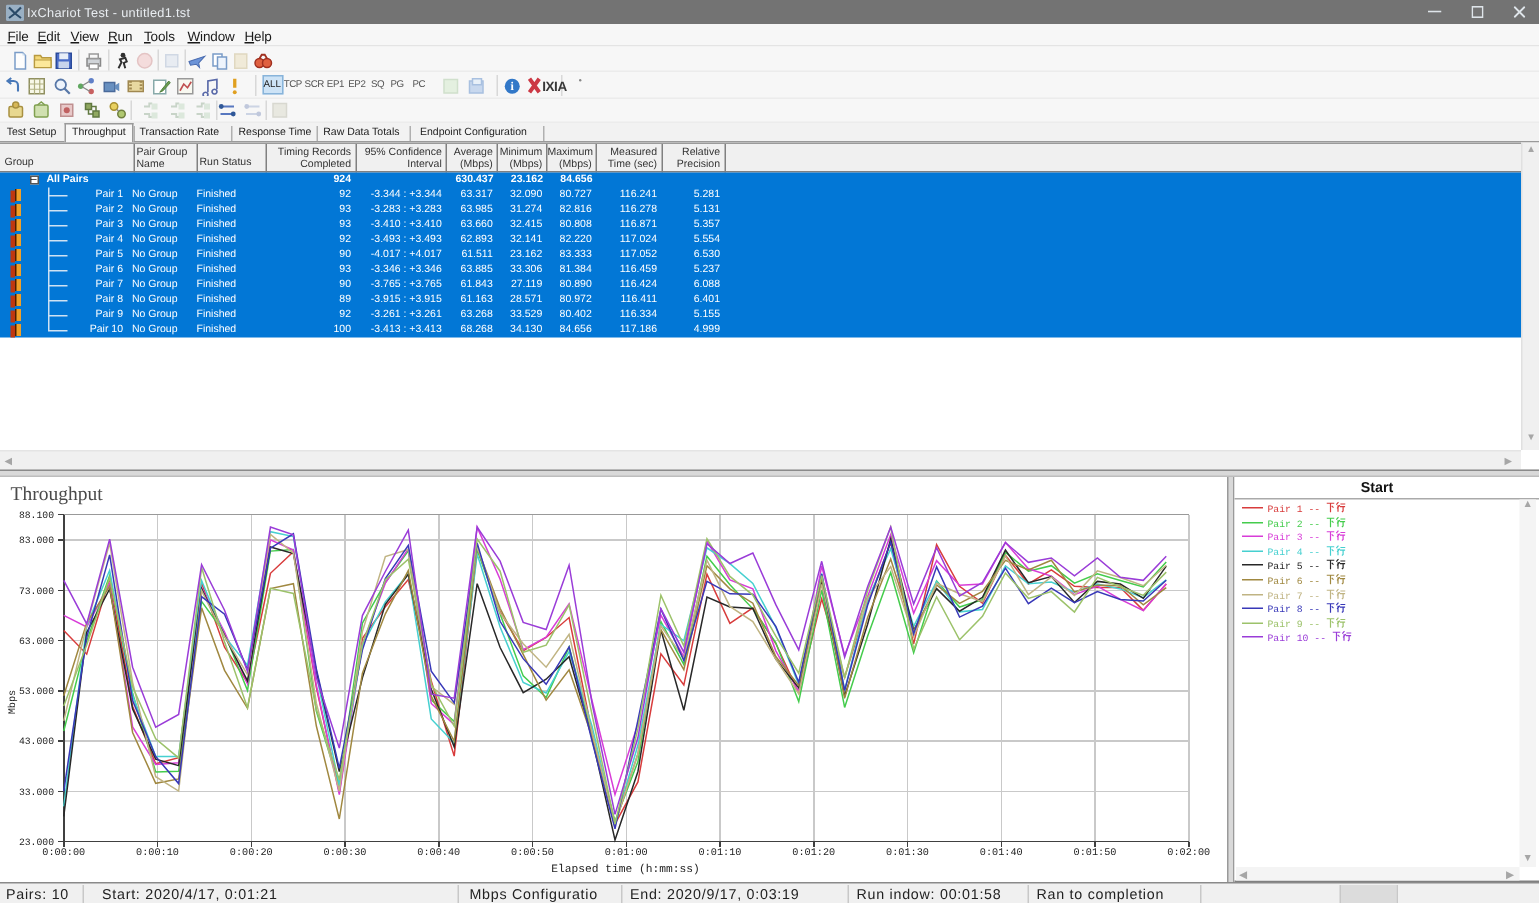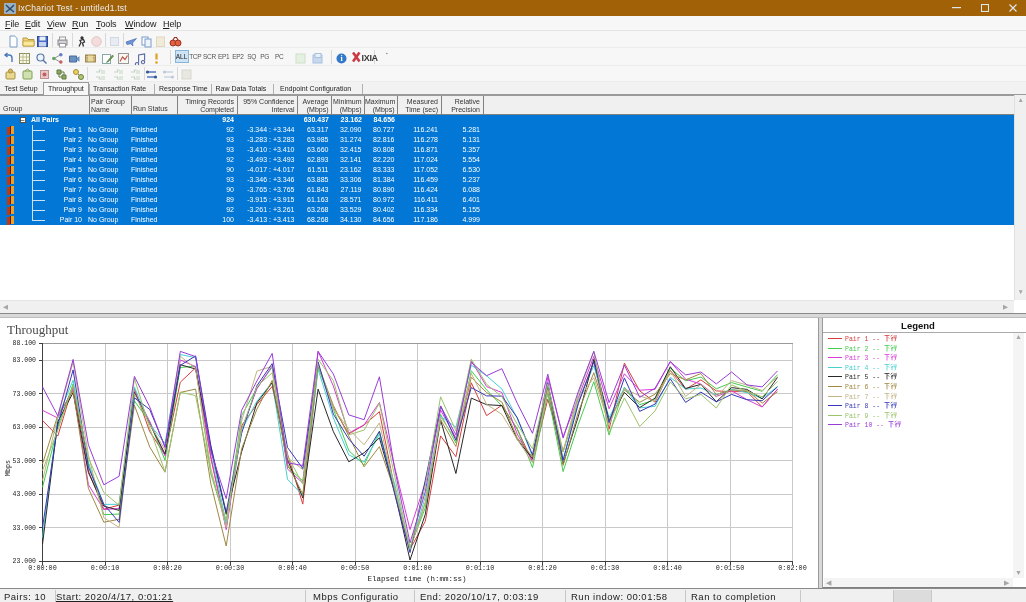--- a/index.html
+++ b/index.html
@@ -1,17 +1,17 @@
 <!DOCTYPE html>
 <html><head><meta charset="utf-8"><title>IxChariot</title>
 <style>
 *{margin:0;padding:0;box-sizing:border-box;}
 html,body{width:1026px;height:602px;overflow:hidden;}
 body{position:relative;font-family:"Liberation Sans",sans-serif;background:#fff;}
-#titlebar{position:absolute;left:0;top:0;width:1026px;height:16px;background:#a16207;}
+#titlebar{position:absolute;left:0;top:0;width:1026px;height:16px;background:#737373;}
 #titlebar .ttxt{position:absolute;left:18px;top:2.5px;font-size:8.5px;color:#e9edf1;letter-spacing:0.2px;}
 #appicon{position:absolute;left:4px;top:2.5px;width:12px;height:11px;}
 .wbtn{position:absolute;color:#dfe5ea;font-size:9px;top:3px;}
 #menubar{position:absolute;left:0;top:16px;width:1026px;height:15px;background:#f7f7f7;border-bottom:1px solid #e4e4e4;}
 .mitem{position:absolute;top:2.5px;font-size:9px;color:#1a1a1a;letter-spacing:-0.1px;}
 .mitem u{text-decoration:underline;}
 .tbar{position:absolute;left:0;width:1026px;background:#f7f7f7;}
 #tb1{top:31px;height:17px;border-bottom:1px solid #ececec;}
 #tb2{top:48px;height:18px;border-bottom:1px solid #ececec;}
 #tb3{top:66px;height:16px;border-bottom:1px solid #ececec;}
@@ -557,21 +557,21 @@
 <polyline points="42.5,219.6 57.8,99.2 73.1,62.2 88.4,145.7 103.8,186.4 119.1,186.3 134.4,69.1 149.7,106.1 165.0,125.5 180.3,36.5 195.6,39.7 210.9,131.8 226.2,205.7 241.6,112.2 256.9,83.2 272.2,64.3 287.5,161.3 302.8,177.4 318.1,51.3 333.4,100.0 348.8,137.0 364.1,144.0 379.4,116.4 394.7,166.1 410.0,231.3 425.3,178.7 440.6,98.3 455.9,109.2 471.3,47.2 486.6,57.8 501.9,71.0 517.2,100.2 532.5,138.4 547.8,64.3 563.1,141.9 578.4,82.0 593.8,47.8 609.1,99.6 624.4,69.6 639.7,89.9 655.0,88.3 670.3,59.3 685.6,71.1 700.9,70.0 716.3,76.8 731.6,71.3 746.9,74.6 762.2,80.4 777.5,68.5" fill="none" stroke="#46d0d0" stroke-width="1"></polyline>
 <polyline points="42.5,226.3 57.8,103.6 73.1,74.6 88.4,154.6 103.8,188.1 119.1,192.4 134.4,74.5 149.7,105.8 165.0,135.9 180.3,46.7 195.6,51.0 210.9,129.2 226.2,196.4 241.6,133.9 256.9,84.9 272.2,64.8 287.5,141.6 302.8,179.9 318.1,71.1 333.4,113.7 348.8,143.8 364.1,134.8 379.4,119.8 394.7,174.0 410.0,242.0 425.3,196.3 440.6,102.0 455.9,155.5 471.3,80.1 486.6,86.7 501.9,87.6 517.2,121.4 532.5,140.6 547.8,70.1 563.1,146.0 578.4,98.2 593.8,41.3 609.1,102.3 624.4,74.4 639.7,89.5 655.0,80.2 670.3,48.7 685.6,70.5 700.9,66.4 716.3,83.7 731.6,69.6 746.9,71.4 762.2,80.9 777.5,59.4" fill="none" stroke="#282828" stroke-width="1"></polyline>
 <polyline points="42.5,145.9 57.8,97.3 73.1,72.8 88.4,170.3 103.8,204.2 119.1,201.3 134.4,87.2 149.7,128.9 165.0,154.2 180.3,74.4 195.6,71.1 210.9,166.0 226.2,228.0 241.6,130.8 256.9,91.2 272.2,62.4 287.5,146.1 302.8,176.2 318.1,46.8 333.4,87.5 348.8,118.2 364.1,148.8 379.4,128.6 394.7,173.2 410.0,231.3 425.3,184.5 440.6,101.7 455.9,128.5 471.3,59.1 486.6,74.6 501.9,84.1 517.2,119.7 532.5,139.0 547.8,67.3 563.1,147.4 578.4,93.7 593.8,54.7 609.1,103.1 624.4,71.9 639.7,84.3 655.0,76.2 670.3,55.6 685.6,61.9 700.9,55.5 716.3,76.6 731.6,72.1 746.9,72.3 762.2,85.2 777.5,73.7" fill="none" stroke="#a08840" stroke-width="1"></polyline>
 <polyline points="42.5,162.6 57.8,98.8 73.1,44.1 88.4,136.9 103.8,199.8 119.1,209.4 134.4,75.7 149.7,106.3 165.0,131.8 180.3,38.2 195.6,50.8 210.9,150.8 226.2,209.5 241.6,103.1 256.9,53.1 272.2,48.3 287.5,139.7 302.8,151.6 318.1,46.5 333.4,90.6 348.8,111.2 364.1,126.8 379.4,104.9 394.7,170.5 410.0,231.3 425.3,184.5 440.6,99.3 455.9,120.9 471.3,55.4 486.6,86.3 501.9,96.4 517.2,121.4 532.5,144.5 547.8,71.6 563.1,133.8 578.4,80.6 593.8,59.7 609.1,106.5 624.4,70.9 639.7,77.8 655.0,83.1 670.3,52.7 685.6,78.4 700.9,66.6 716.3,79.0 731.6,62.6 746.9,67.0 762.2,72.5 777.5,58.8" fill="none" stroke="#c0b483" stroke-width="1"></polyline>
 <polyline points="42.5,209.5 57.8,106.9 73.1,51.9 88.4,149.0 103.8,186.3 119.1,204.4 134.4,79.8 149.7,91.4 165.0,128.6 180.3,47.4 195.6,37.9 210.9,127.9 226.2,194.2 241.6,115.4 256.9,67.7 272.2,45.6 287.5,129.4 302.8,150.6 318.1,43.9 333.4,96.2 348.8,121.1 364.1,138.2 379.4,113.3 394.7,176.1 410.0,234.6 425.3,162.1 440.6,88.1 455.9,122.4 471.3,69.6 486.6,77.9 501.9,78.1 517.2,99.6 532.5,136.8 547.8,64.7 563.1,142.3 578.4,85.5 593.8,43.4 609.1,104.6 624.4,59.9 639.7,93.4 655.0,86.1 670.3,60.8 685.6,84.4 700.9,74.1 716.3,83.8 731.6,76.4 746.9,81.7 762.2,82.7 777.5,68.8" fill="none" stroke="#3838b8" stroke-width="1"></polyline>
 <polyline points="42.5,152.6 57.8,112.0 73.1,67.1 88.4,139.9 103.8,174.5 119.1,187.3 134.4,60.3 149.7,110.0 165.0,153.8 180.3,74.2 195.6,77.6 210.9,155.0 226.2,201.8 241.6,111.7 256.9,68.5 272.2,54.8 287.5,138.0 302.8,166.1 318.1,41.3 333.4,62.8 348.8,116.8 364.1,112.1 379.4,85.2 394.7,158.5 410.0,231.3 425.3,167.6 440.6,78.8 455.9,112.7 471.3,41.2 486.6,66.3 501.9,78.7 517.2,106.1 532.5,130.8 547.8,65.7 563.1,134.1 578.4,75.7 593.8,33.4 609.1,114.8 624.4,79.9 639.7,108.5 655.0,92.9 670.3,64.0 685.6,80.9 700.9,76.4 716.3,90.0 731.6,66.9 746.9,73.2 762.2,78.9 777.5,63.4" fill="none" stroke="#9cc26a" stroke-width="1"></polyline>
 <polyline points="42.5,68.9 57.8,97.9 73.1,41.4 88.4,126.8 103.8,166.8 119.1,158.3 134.4,58.4 149.7,88.8 165.0,129.6 180.3,33.4 195.6,38.6 210.9,133.6 226.2,180.7 241.6,92.4 256.9,63.0 272.2,35.4 287.5,144.8 302.8,147.5 318.1,33.4 333.4,56.1 348.8,96.9 364.1,101.7 379.4,58.8 394.7,150.9 410.0,224.9 425.3,173.7 440.6,87.9 455.9,116.8 471.3,44.5 486.6,57.7 501.9,50.7 517.2,85.1 532.5,115.3 547.8,56.2 563.1,120.1 578.4,73.2 593.8,33.4 609.1,84.6 624.4,47.1 639.7,79.3 655.0,70.3 670.3,43.7 685.6,56.9 700.9,54.0 716.3,65.9 731.6,54.0 746.9,66.9 762.2,68.9 777.5,52.9" fill="none" stroke="#9a3cd8" stroke-width="1"></polyline>
 </svg></div>
 <div id="vsplit"></div>
 <div id="legend">
-    <div id="ltitle">Legend</div>
+    <div id="ltitle">Start</div>
     <div id="lline"></div>
   </div>
 <div class="lrow" style="top:334px;color:#d83c3c;"><span class="lsw" style="background:#d83c3c;"></span>Pair 1 -- <svg width="13" height="8" viewBox="0 0 13 8" style="vertical-align:-1px">
       <g stroke="currentColor" stroke-width="0.8" fill="none">
         <path d="M0.5,1.5 H5.5 M3,1.5 V7.5 M3.8,3.2 L5,4.4"></path>
         <path d="M8.3,0.8 L6.9,2.4 M9.2,2.8 L7.4,5 M8,2.9 V7.2 M9.6,2 H13 M9.3,3.8 H12.8 M11.4,3.8 V6.6 L10.6,7.3"></path>
       </g>
     </svg></div>
 <div class="lrow" style="top:343.6px;color:#44cc4c;"><span class="lsw" style="background:#44cc4c;"></span>Pair 2 -- <svg width="13" height="8" viewBox="0 0 13 8" style="vertical-align:-1px">
       <g stroke="currentColor" stroke-width="0.8" fill="none">
@@ -632,25 +632,25 @@
     <span class="sarrow" style="left:2px;top:0px;font-size:7px;">▲</span>
     <span class="sarrow" style="left:2px;top:236px;font-size:7px;">▼</span>
   </div>
 <div id="lhscroll">
     <span class="sarrow" style="left:2px;top:0.5px;font-size:7px;">◀</span>
     <span class="sarrow" style="left:180px;top:0.5px;font-size:7px;">▶</span>
   </div>
 <div id="statusbar">
  <span class="sitem" style="left:4px;text-align:center;">Pairs: 10</span>
  <span class="ssep" style="left:55px;"></span>
- <span class="sitem" style="left:56px;text-decoration:underline;">Start: 2020/4/17, 0:01:21</span>
+ <span class="sitem" style="left:68px;">Start: 2020/4/17, 0:01:21</span>
  <span class="ssep" style="left:305px;"></span>
  <span class="sitem" style="left:313px;">Mbps Configuratio</span>
  <span class="ssep" style="left:414px;"></span>
- <span class="sitem" style="left:420px;">End: 2020/10/17, 0:03:19</span>
+ <span class="sitem" style="left:420px;">End: 2020/9/17, 0:03:19</span>
  <span class="ssep" style="left:565px;"></span>
  <span class="sitem" style="left:571px;">Run indow: 00:01:58</span>
  <span class="ssep" style="left:685px;"></span>
  <span class="sitem" style="left:691px;">Ran to completion</span>
  <span class="ssep" style="left:800px;"></span>
  <span class="ssep" style="left:893px;"></span>
  <span style="position:absolute;left:894px;top:1px;width:37px;height:12px;background:#dcdcdc;"></span>
  <span class="ssep" style="left:931px;"></span>
 </div>
 </body></html>

